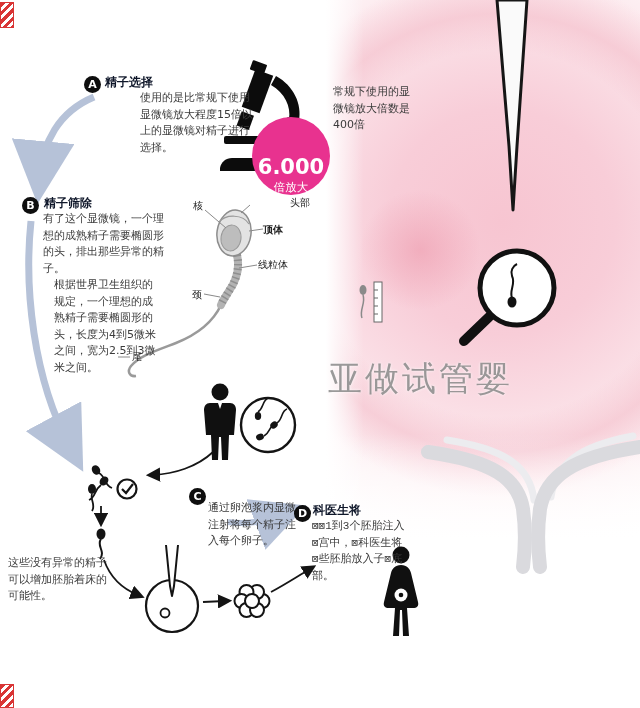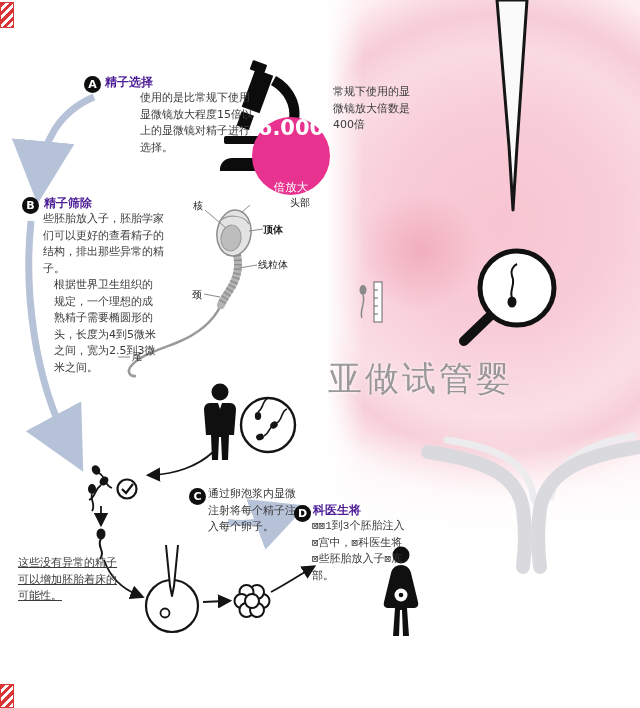--- a/index.html
+++ b/index.html
@@ -1,32 +1,32 @@
 <!DOCTYPE html>
 <html lang="zh"><head>
 <meta charset="utf-8">
 <style>
   html,body{margin:0;padding:0;background:#fff;}
   .canvas{position:relative;width:640px;height:708px;background:#fff;overflow:hidden;
           font-family:"DejaVu Sans","Liberation Sans",sans-serif;color:#3b3b3b;}
   .abs{position:absolute;}
   .badge{width:17px;height:17px;border-radius:50%;background:#0e0e0e;color:#fff;
          font-weight:bold;font-size:11px;line-height:17px;text-align:center;}
-  .title{font-size:12px;font-weight:bold;color:#4c1d95;white-space:nowrap;}
+  .title{font-size:12px;font-weight:bold;color:#0f172a;white-space:nowrap;}
   .body{font-size:11px;line-height:1.5;color:#3b3b3b;}
   .slabel{font-size:10px;color:#222;white-space:nowrap;}
   .photo{left:326px;top:0;width:314px;height:556px;
     background:
       linear-gradient(to right,#fff 0%,rgba(255,255,255,0) 12%),
       linear-gradient(to bottom,rgba(255,255,255,0) 78%,#fff 97%),
       radial-gradient(circle at 30% 45%, rgba(235,145,165,.50), rgba(235,145,165,0) 16%),
       radial-gradient(circle at 55% 42%, rgba(255,255,255,0) 50%, rgba(243,186,199,.55) 60%, rgba(255,255,255,0) 72%),
       radial-gradient(circle at 56% 40%, #f7c5d1 0%, #f8cdd8 30%, #fbe2e8 55%, #fef4f6 75%, #ffffff 92%);}
   .mag-circle{left:252px;top:117px;width:78px;height:78px;border-radius:50%;background:#e8328f;
-      color:#fff;display:flex;flex-direction:column;align-items:center;justify-content:space-between;gap:25px;}
+      color:#fff;display:flex;flex-direction:column;align-items:center;justify-content:flex-end;}
   .mag-value{font-size:21px;font-weight:bold;line-height:1.05;}
   .mag-unit{font-size:11.5px;margin-top:2px;}
   .watermark{left:328px;top:356px;font-size:34px;letter-spacing:3px;color:rgba(132,132,132,.82);
       text-shadow:0 0 3px rgba(255,255,255,.95);white-space:nowrap;}
   .corner{background:repeating-linear-gradient(135deg,#d93535 0 3px,#fff 3px 6px);border:1px solid #d93535;}
   .art{left:0;top:0;pointer-events:none;}
 </style>
 </head>
 <body>
 
@@ -172,32 +172,32 @@
   <div class="abs body" style="left:104px;top:90px;width:120px;margin-left:36px;">使用的是比常规下使用显微镜放大程度15倍以上的显微镜对精子进行选择。</div>
 
   <div class="abs body" style="left:333px;top:84px;width:80px;">常规下使用的显微镜放大倍数是400倍</div>
   <div class="abs mag-circle">
     <span class="mag-value">6.000</span>
     <span class="mag-unit">倍放大</span>
   </div>
 
   <div class="abs badge" style="left:22px;top:197px;">B</div>
   <div class="abs title" style="left:44px;top:195px;">精子筛除</div>
-  <div class="abs body" style="left:43px;top:211px;width:124px;">些胚胎放入子，胚胎学家们可以更好的查看精子的结构，排出那些异常的精子。</div>
+  <div class="abs body" style="left:43px;top:211px;width:124px;">有了这个显微镜，一个理想的成熟精子需要椭圆形的头，排出那些异常的精子。</div>
   <div class="abs body" style="left:54px;top:277px;width:106px;">根据世界卫生组织的规定，一个理想的成熟精子需要椭圆形的头，长度为4到5微米之间，宽为2.5到3微米之间。</div>
 
   <div class="abs slabel" style="left:248px;top:196px;margin-left:42px;">头部</div>
   <div class="abs slabel" style="left:193px;top:199px;">核</div>
   <div class="abs slabel" style="left:263px;top:223px;font-weight:bold;">顶体</div>
   <div class="abs slabel" style="left:258px;top:258px;">线粒体</div>
   <div class="abs slabel" style="left:192px;top:288px;">颈</div>
   <div class="abs slabel" style="left:132px;top:350px;">尾</div>
 
   <div class="abs badge" style="left:189px;top:488px;">C</div>
-  <div class="abs body" style="left:208px;top:486px;width:96px;">通过卵泡浆内显微注射将每个精子注入每个卵子。</div>
+  <div class="abs body" style="left:208px;top:500px;width:96px;">通过卵泡浆内显微注射将每个精子注入每个卵子。</div>
 
   <div class="abs badge" style="left:294px;top:505px;">D</div>
   <div class="abs title" style="left:313px;top:502px;">科医生将</div>
   <div class="abs body" style="left:312px;top:518px;width:96px;font-family:Liberation Mono, monospace;">⊠⊠1到3个胚胎注入⊠宫中，⊠科医生将⊠些胚胎放入子⊠底部。</div>
 
-  <div class="abs body" style="left:18px;top:555px;width:104px;text-decoration:underline;">这些没有异常的精子可以增加胚胎着床的可能性。</div>
+  <div class="abs body" style="left:8px;top:555px;width:104px;">这些没有异常的精子可以增加胚胎着床的可能性。</div>
 
 </div>
 
 </body></html>

